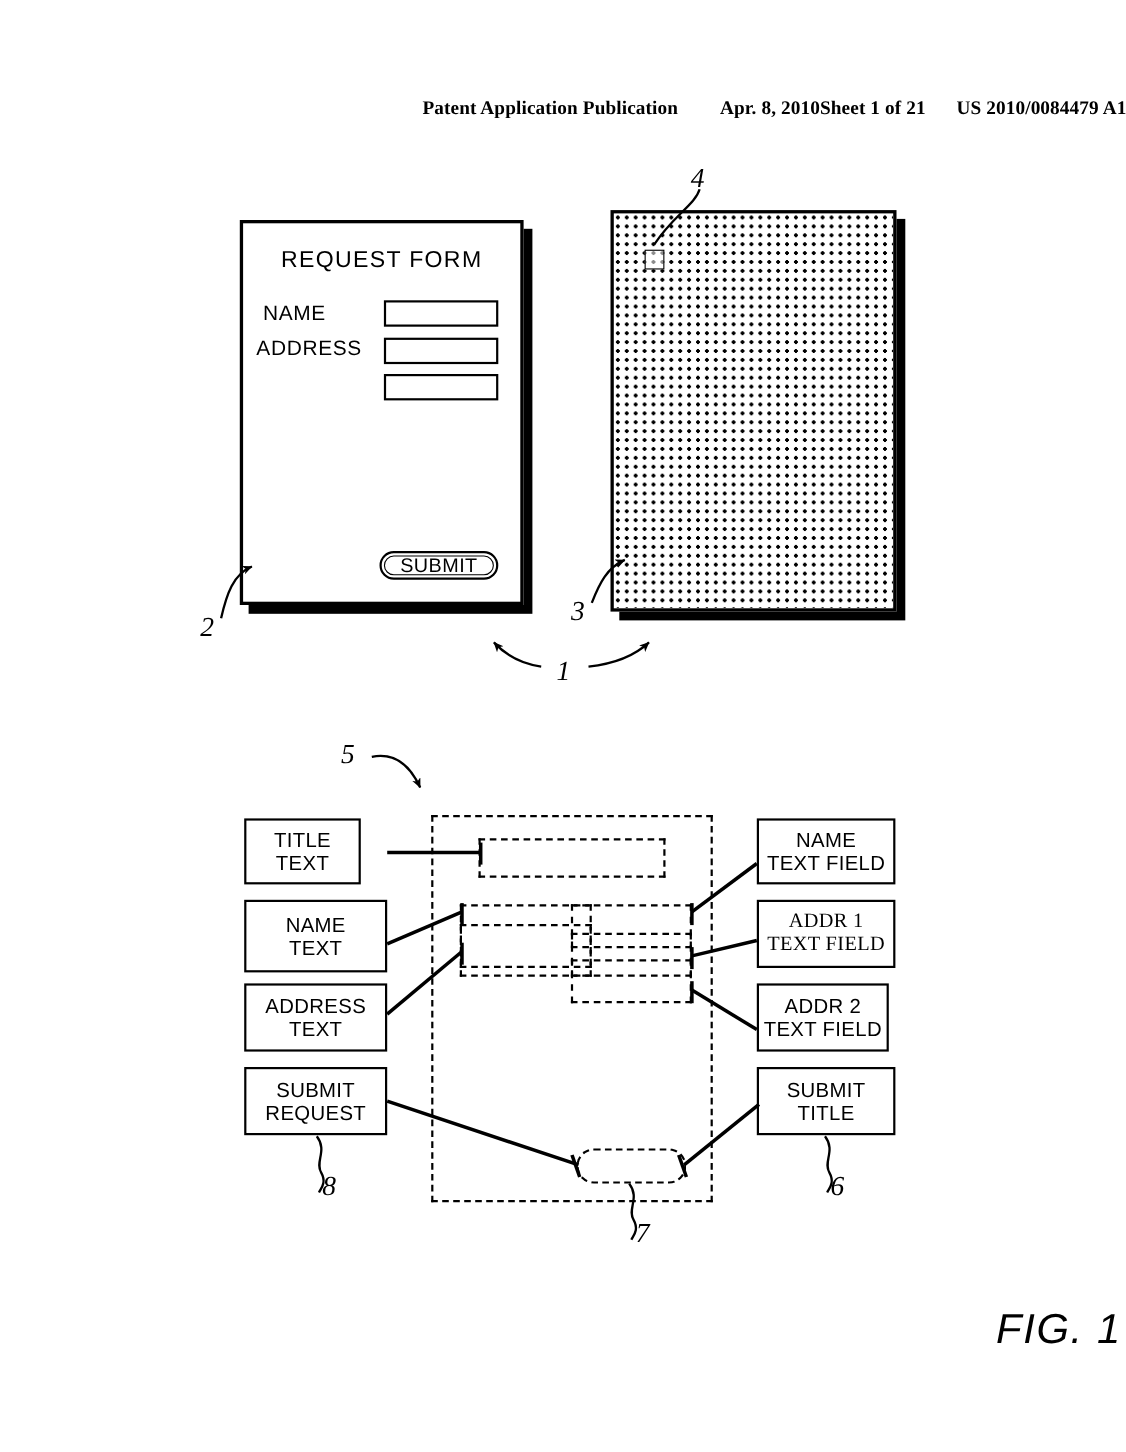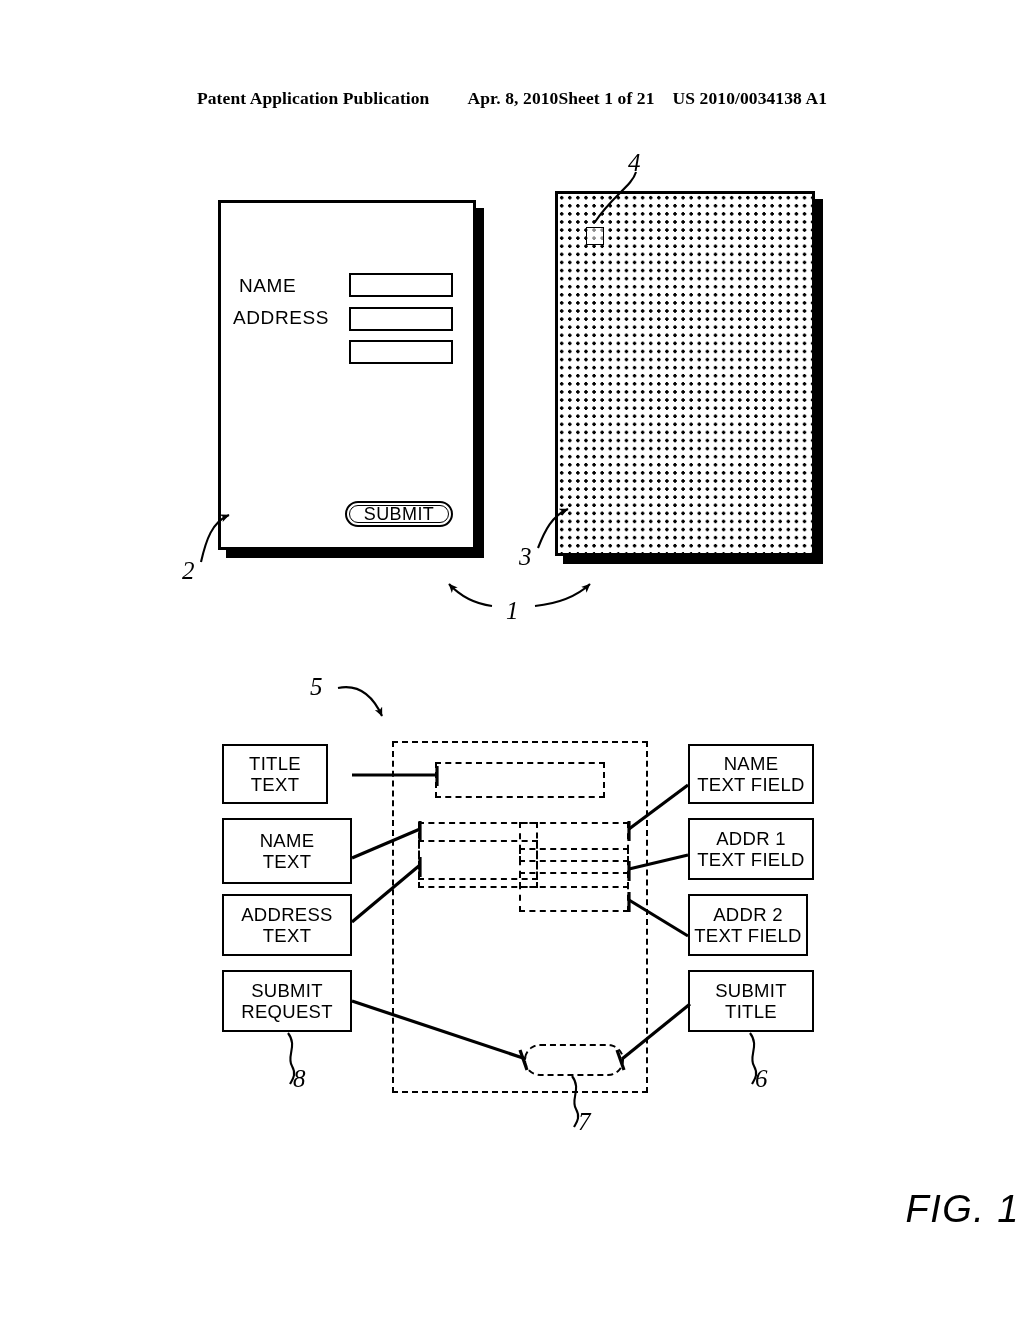--- a/index.html
+++ b/index.html
@@ -13,31 +13,31 @@
     font-family: "Liberation Sans", sans-serif;
     color: #000000;
     overflow: hidden;
   }
 
   
   #pub-header {
     position: absolute;
     top: 88px; left: 0; width: 1024px;
     display: flex;
-    justify-content: center;
+    justify-content: flex-end;
     align-items: baseline;
     font-family: "Liberation Serif", serif;
     font-weight: bold;
     font-size: 17.5px;
     letter-spacing: 0.1px;
     white-space: nowrap;
   }
   #pub-header .h-pub   { margin-right: 38px; }
   #pub-header .h-date  { }
-  #pub-header .h-sheet { margin-right: 18px; }
+  #pub-header .h-sheet { margin-right: 28px; }
 
   
   .layer { position: absolute; top: 0; left: 0; width: 1024px; height: 1320px; pointer-events: none; }
 
   
   #form-page-shadow {
     position: absolute;
     left: 226px; top: 208px;
     width: 258px; height: 350px;
     background: #000000;
@@ -155,21 +155,21 @@
   }
   .blk span { display: block; }
 
   
   #blk-title-text    { left: 222px; top: 744px;  width: 106px; height: 60px; }
   #blk-name-text     { left: 222px; top: 818px;  width: 130px; height: 66px; }
   #blk-address-text  { left: 222px; top: 894px;  width: 130px; height: 62px; }
   #blk-submit-graphic{ left: 222px; top: 970px;  width: 130px; height: 62px; }
   
   #blk-name-field    { left: 688px; top: 744px;  width: 126px; height: 60px; }
-  #blk-addr1-field   { left: 688px; top: 818px;  width: 126px; height: 62px; }
+  #blk-addr1-field   { left: 688px; top: 818px;  width: 126px; height: 62px; font-family: Liberation Serif, serif; }
   #blk-addr2-field   { left: 688px; top: 894px;  width: 120px; height: 62px; }
   #blk-submit-button { left: 688px; top: 970px;  width: 126px; height: 62px; }
 
   
   #dashed-page {
     position: absolute;
     left: 392px; top: 741px;
     width: 256px; height: 352px;
     border: 2.4px dashed #000000;
     background: transparent;
@@ -201,25 +201,26 @@
     letter-spacing: 1.5px;
   }
 </style>
 </head>
 <body>
 
 <div id="pub-header">
   <span class="h-pub">Patent Application Publication</span>
   <span class="h-date">Apr. 8, 2010</span>
   <span class="h-sheet">Sheet 1 of 21</span>
-  <span class="h-num">US 2010/0034138 A1</span>
+  <span class="h-num">US 2010/0084479 A1</span>
 </div>
 
 <div id="form-page-shadow"></div>
 <div id="form-page">
+  <div id="form-title">REQUEST FORM</div>
 
   <div class="form-label" id="label-name">NAME</div>
   <div class="form-label" id="label-address">ADDRESS</div>
 
   <div class="form-input-box" id="input-name"></div>
   <div class="form-input-box" id="input-addr1"></div>
   <div class="form-input-box" id="input-addr2"></div>
 
   <div id="form-submit-btn">
     <span id="form-submit-label">SUBMIT</span>

